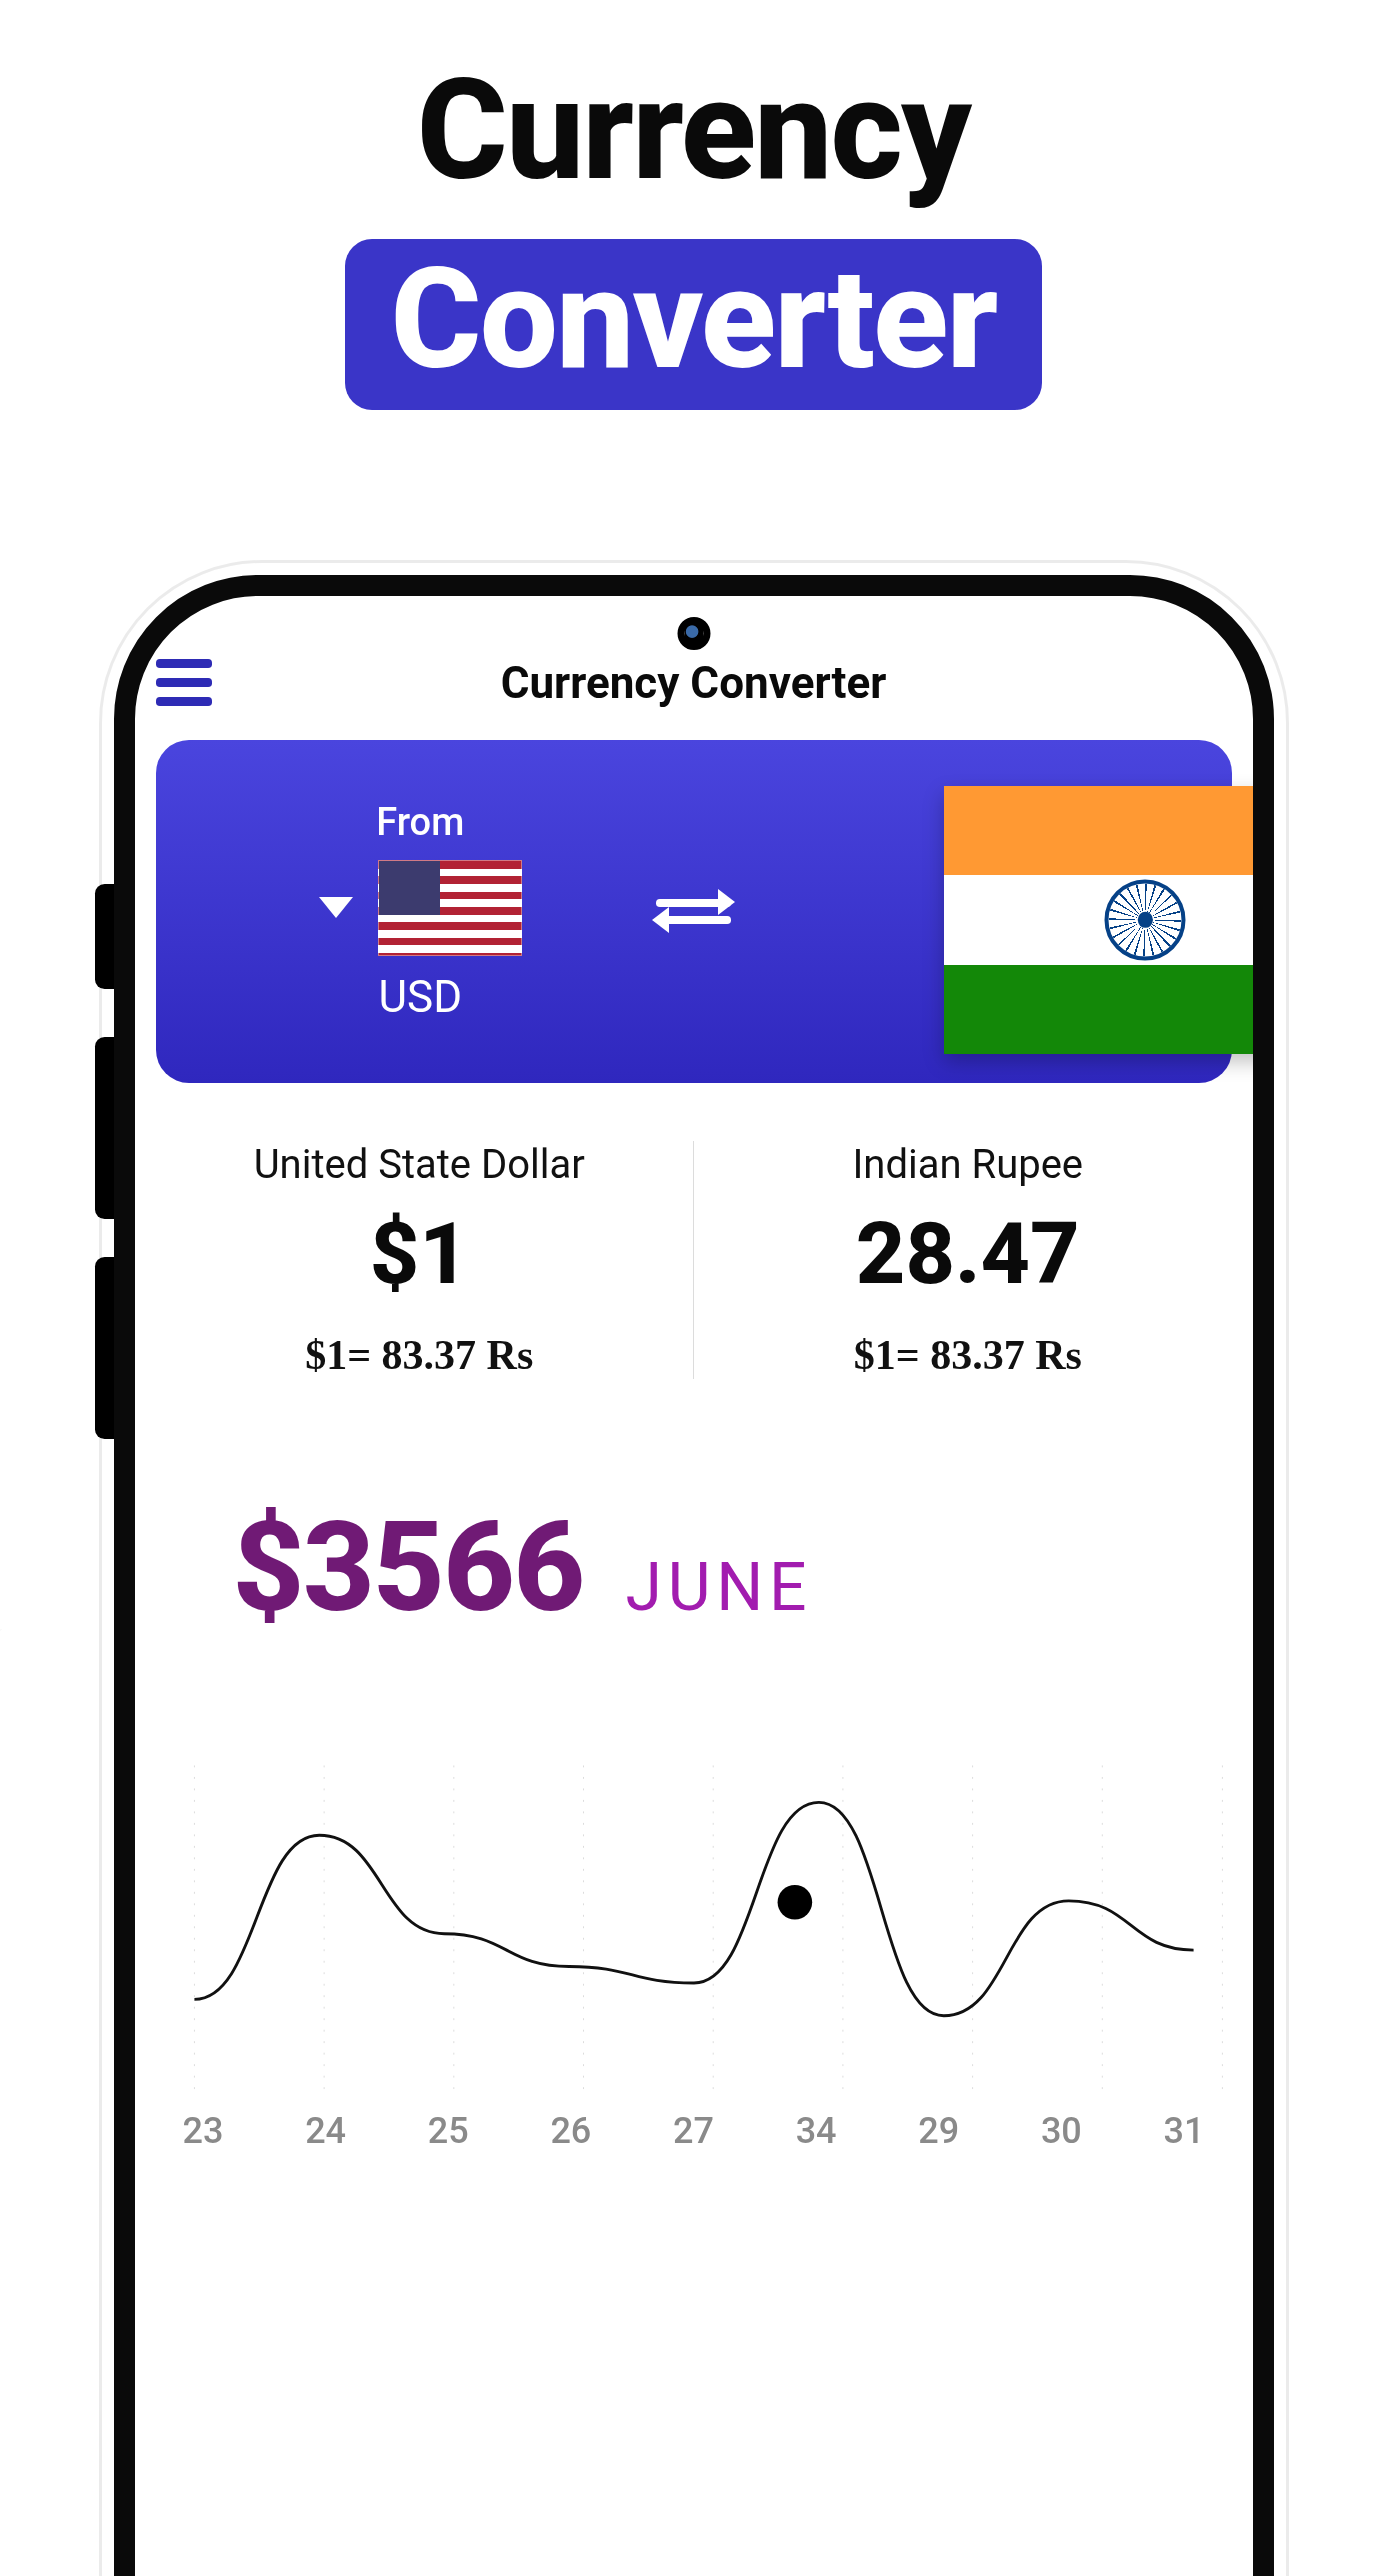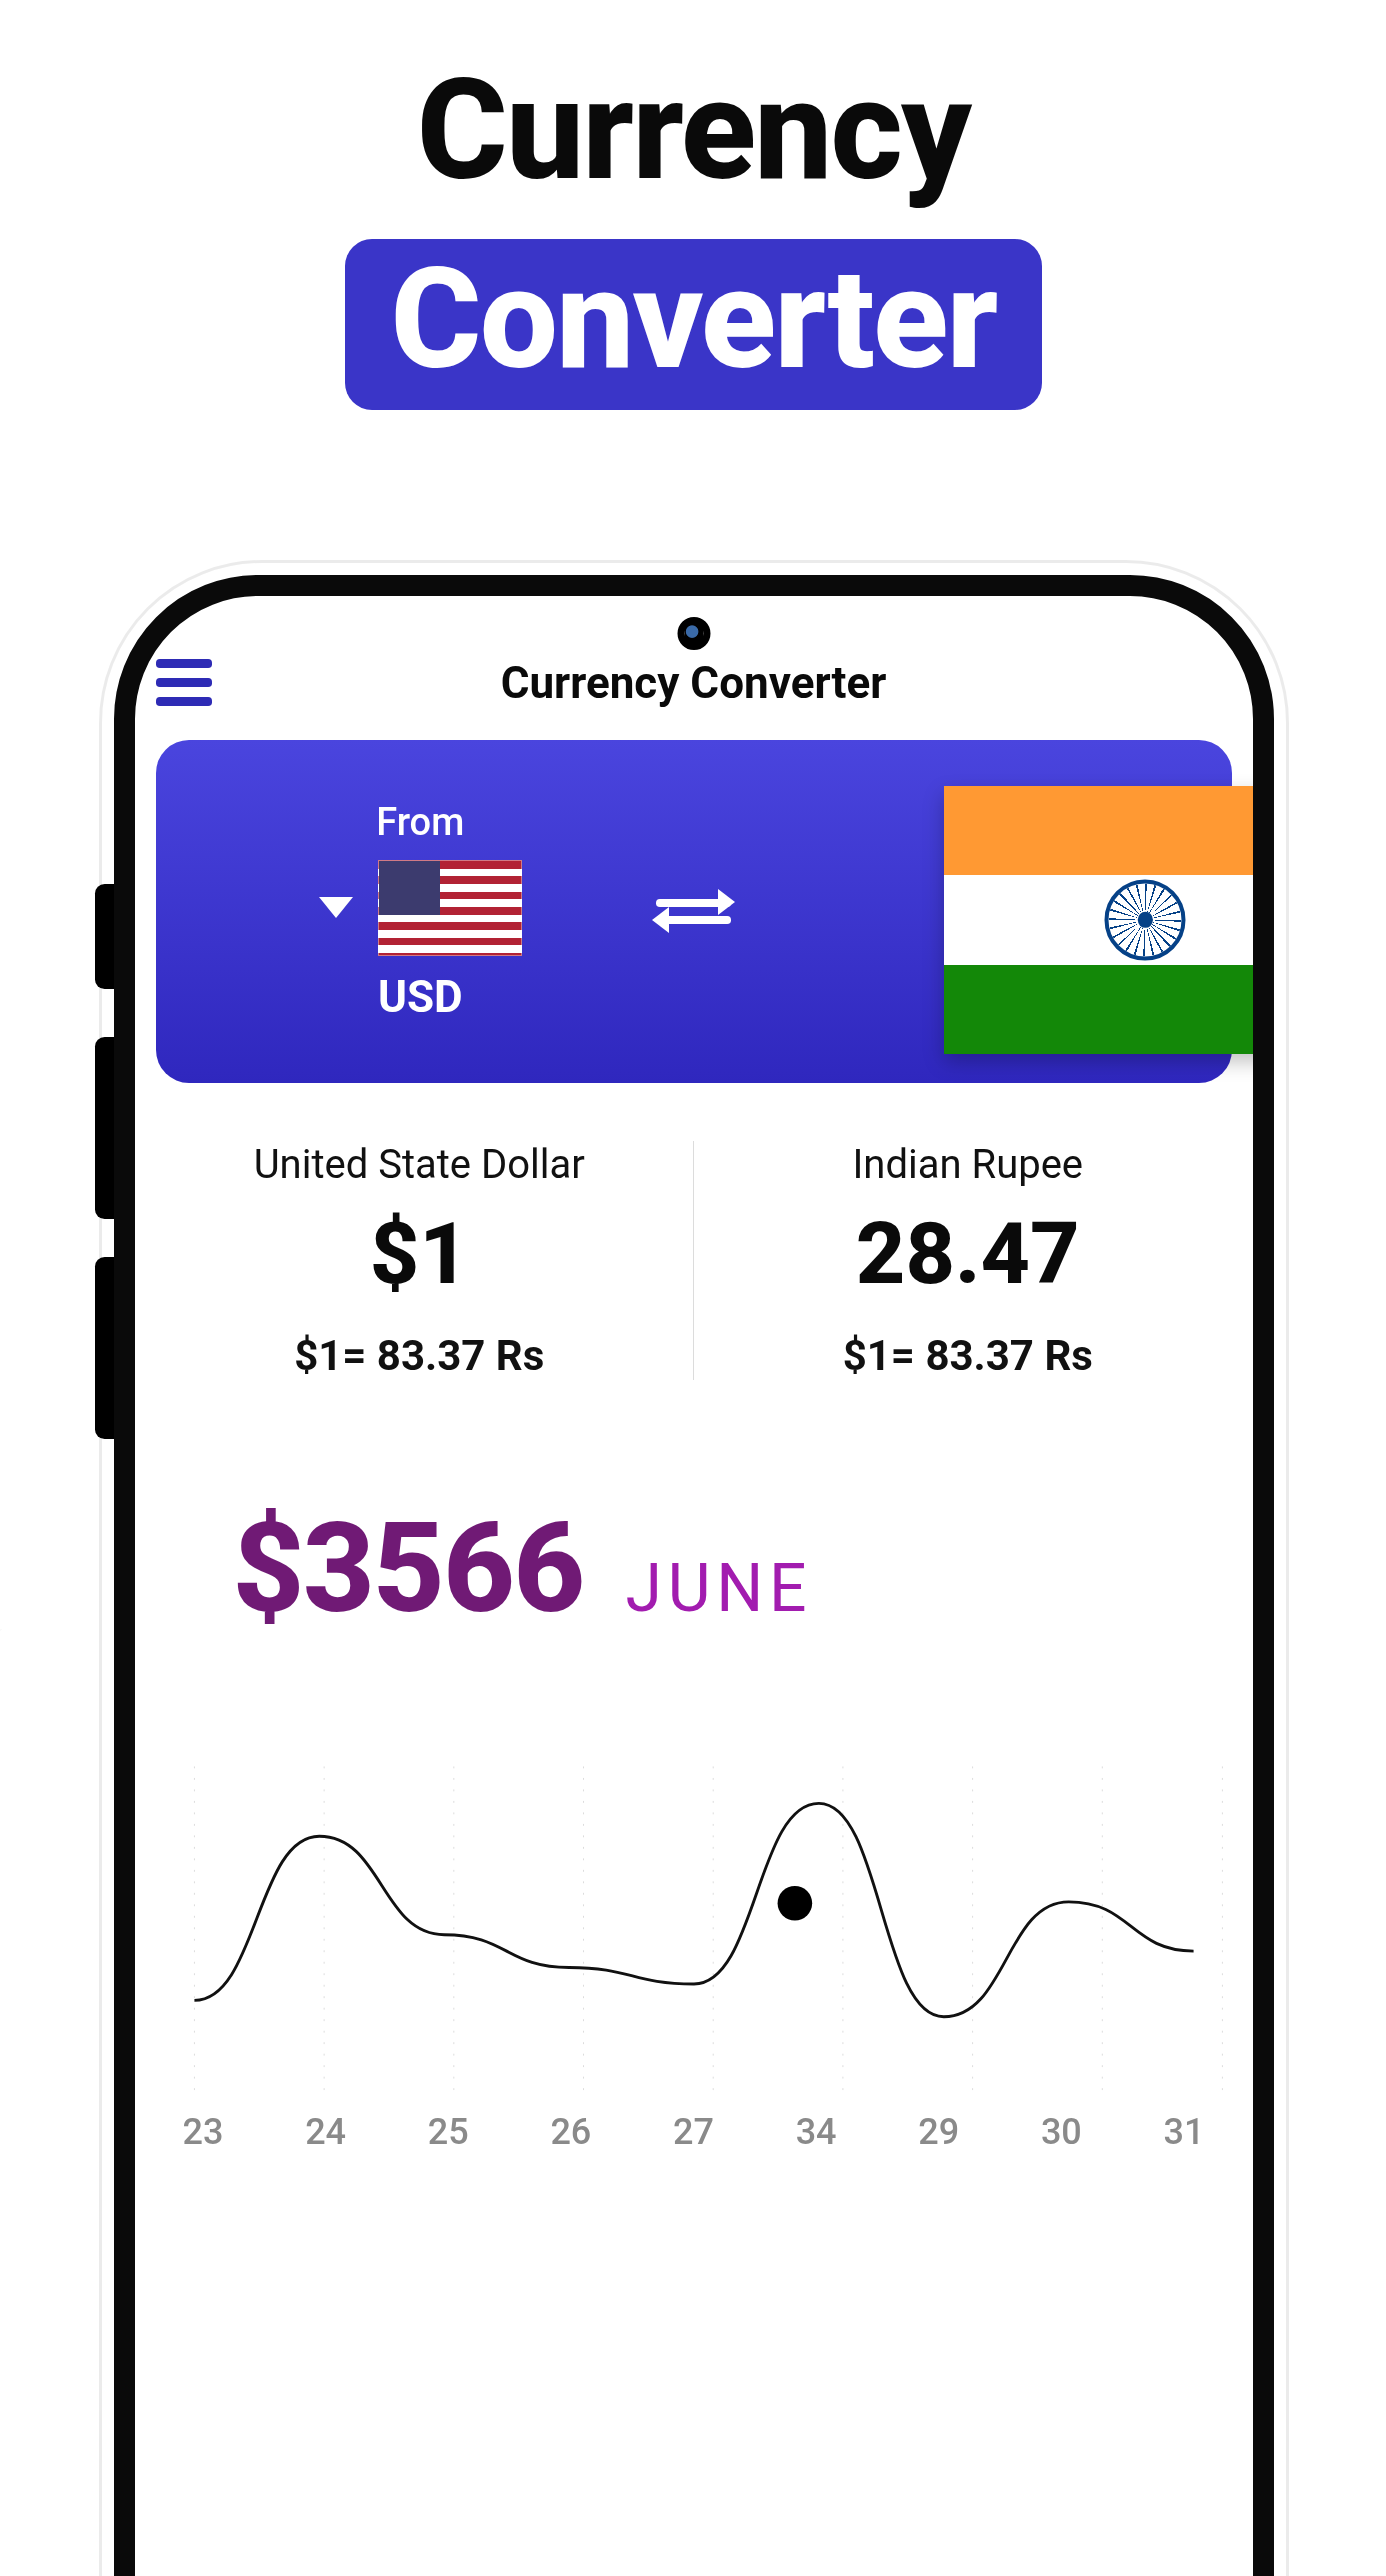--- a/index.html
+++ b/index.html
@@ -139,21 +139,21 @@
     flex-direction: column;
     align-items: center;
     gap: 15.3px;
   }
   .card .from-label {
     font-size: 38px;
     font-weight: 500;
   }
   .card .code {
     font-size: 44px;
-    font-weight: 700;
+    font-weight: 400;
   }
   .drop-caret {
     width: 0; height: 0;
     border-left: 17px solid transparent;
     border-right: 17px solid transparent;
     border-top: 21px solid #fff;
   }
   .row-mid {
     display: flex;
     align-items: center;
@@ -269,20 +269,21 @@
     font-size: 86px;
     font-weight: 800;
     color: #0a0a0a;
     margin-top: 15.3px;
   }
   .cur-rate {
     font-size: 42px;
     font-weight: 700;
     color: #111;
     margin-top: 27px;
+    font-family: Liberation Serif, serif;
   }
 
   
   .bigrow {
     display: flex;
     align-items: baseline;
     gap: 42px;
     margin-top: 115px;
     margin-left: 77px;
   }

